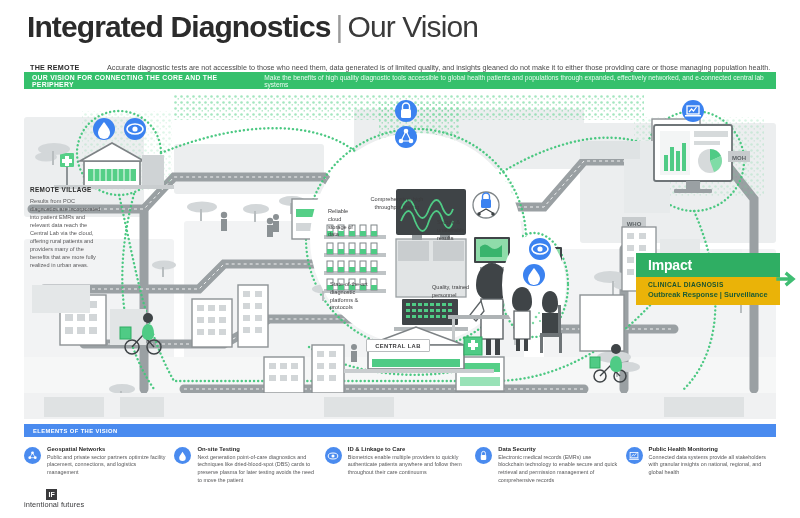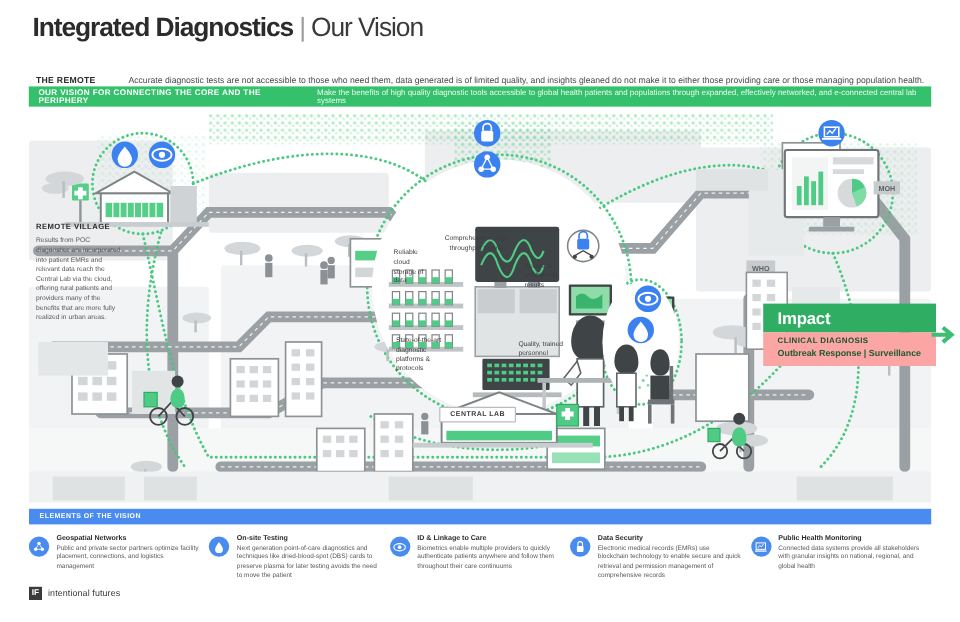--- a/index.html
+++ b/index.html
@@ -2,21 +2,21 @@
 <html><head>
 <meta charset="utf-8">
 <style>
   * { margin:0; padding:0; box-sizing:border-box; }
   html,body { width:800px; height:518px; overflow:hidden; background:#ffffff;
     font-family:"Liberation Sans","DejaVu Sans",sans-serif; -webkit-font-smoothing:antialiased; }
 
   #page { position:relative; width:800px; height:518px; background:#fff; }
 
   
-  #title { position:absolute; left:27px; top:10px; font-size:22px; font-weight:700;
+  #title { position:absolute; left:27px; top:10px; font-size:30px; font-weight:700;
            color:#2b2b2b; letter-spacing:-0.9px; white-space:nowrap; }
   #title .light { font-weight:400; color:#3a3a3a; }
   #title .bar { font-weight:300; color:#9b9b9b; padding:0 5px; }
 
   #problem-row { position:absolute; left:30px; top:56px; white-space:nowrap; }
   #problem-label { font-size:7.2px; font-weight:700; color:#2b2b2b; letter-spacing:.25px; }
   #problem-text { font-size:7.2px; color:#4a4a4a; margin-left:23px; }
 
   #vision-band { position:absolute; left:24px; top:72px; width:752px; height:17px;
                  background:#35c06c; display:flex; align-items:center; padding-left:8px; }
@@ -25,21 +25,21 @@
 
   
   #canvas { position:absolute; left:24px; top:89px; width:752px; height:330px;
             background:#ffffff; overflow:hidden; }
   #canvas svg { position:absolute; left:0; top:0; }
 
   
   #impact { position:absolute; left:612px; top:253px; width:168px; height:52px;padding-left:24px; }
   #impact-top { height:24px; background:#2fae63; display:flex; align-items:center; padding-left:12px; }
   #impact-top span { font-size:14px; font-weight:700; color:#fff; letter-spacing:-.2px; }
-  #impact-bot { height:28px; background:#fca5a5; padding:4px 0 0 12px; }
+  #impact-bot { height:28px; background:#eab308; padding:4px 0 0 12px; }
   #impact-bot .l1 { font-size:6.6px; font-weight:700; color:#19532f; letter-spacing:.35px; }
   #impact-bot .l2 { font-size:7.4px; font-weight:700; color:#1d5c35; margin-top:2px; }
   #impact-arrow { position:absolute; left:776px; top:268px; width:22px; height:22px; }
 
   
   #village { position:absolute; left:30px; top:186px; width:72px; }
   #village h4 { font-size:6.4px; font-weight:700; color:#2b2b2b; letter-spacing:.35px; }
   #village p  { font-size:5.6px; color:#58585a; line-height:1.42; margin-top:5px; }
 
   
@@ -61,21 +61,21 @@
   #eov-bar span { font-size:5.8px; font-weight:700; color:#fff; letter-spacing:.4px; }
   #eov-items { display:flex; margin-top:9px; }
   .eov-item { display:flex; align-items:flex-start; width:20%; padding-right:8px; }
   .eov-ico { flex:0 0 17px; width:17px; height:17px; border-radius:50%;
              background:#4a8bef; display:flex; align-items:center; justify-content:center;
              margin-right:6px; margin-top:1px; }
   .eov-txt h5 { font-size:5.9px; font-weight:700; color:#2b2b2b; margin-bottom:1.5px; }
   .eov-txt p  { font-size:5.4px; color:#58585a; line-height:1.45; }
 
   
-  #footer { position:absolute; left:24px; top:489px; display:flex; align-items:center; }
+  #footer { position:absolute; left:24px; top:489px; display:flex; align-items:center;flex-direction:column; }
   #logo-mark { width:11px; height:11px; background:#3a3a3c; display:flex;
                align-items:center; justify-content:center; margin-right:5px; }
   #logo-mark span { font-size:7px; font-weight:700; color:#fff; line-height:1; }
   #logo-text { font-size:7.4px; color:#3a3a3c; letter-spacing:.1px; }
 </style>
 </head>
 <body>
 
 <div id="page">
 

